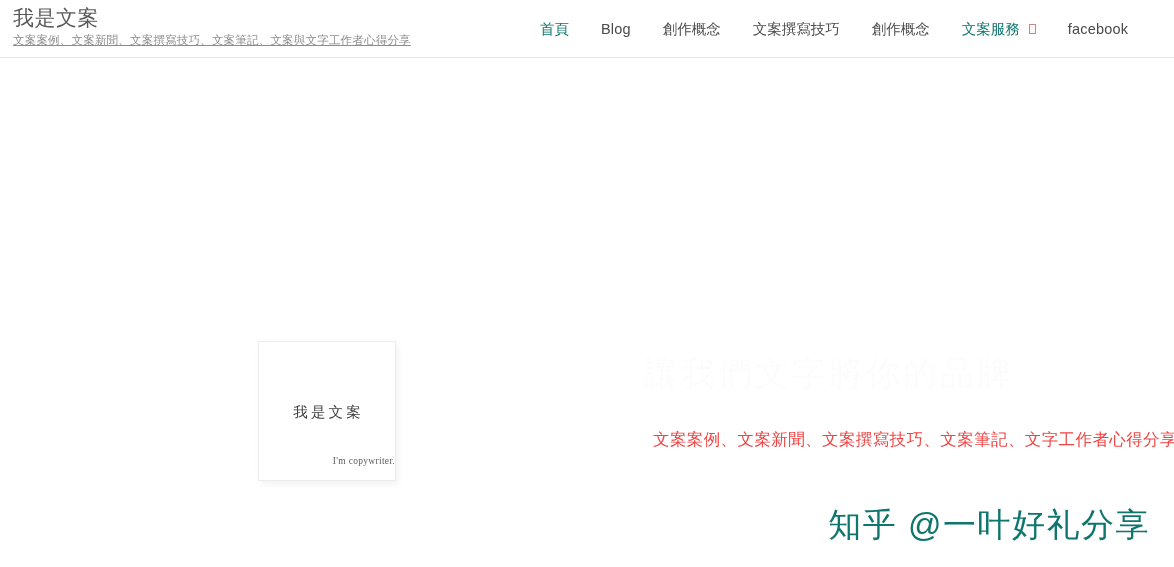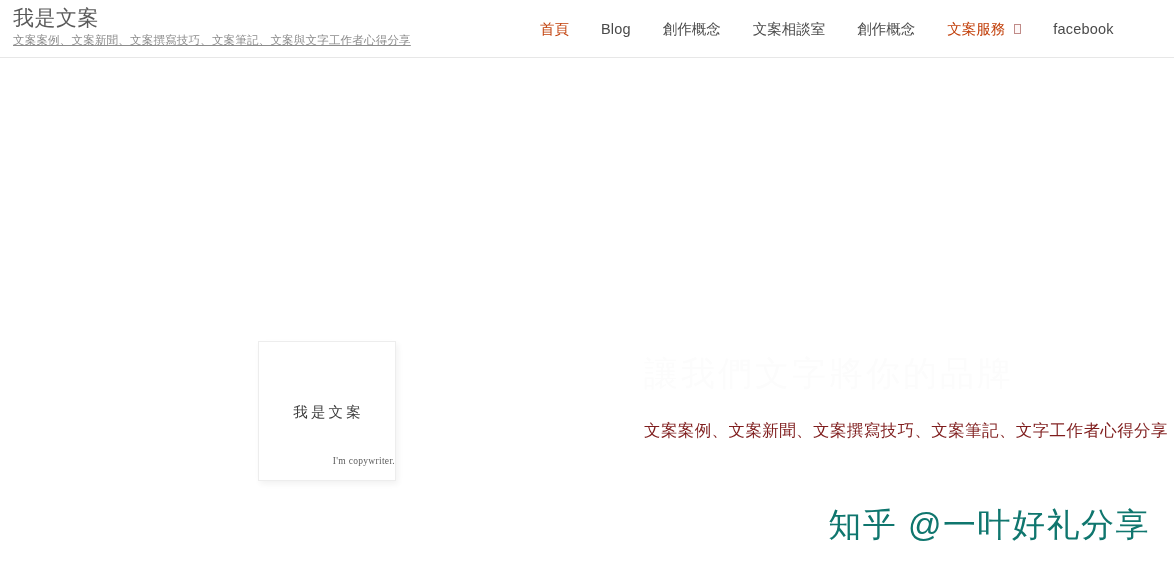--- a/index.html
+++ b/index.html
@@ -64,21 +64,21 @@
     text-decoration: none;
     white-space: nowrap;
     margin-right: 32px;
     cursor: pointer;
     display: inline-flex;
     align-items: center;
   }
   .nav-item:last-child { margin-right: 0; }
   .nav-item.is-active,
   .nav-item.is-accent {
-    color: #c2410c;
+    color: #0f766e;
     justify-content: center;
   }
   .nav-item.nav-blog,
   .nav-item.nav-facebook {
     letter-spacing: 0.2px;
   }
   .nav-tofu {
     display: inline-block;
     width: 7px;
     height: 10px;
@@ -146,24 +146,24 @@
     margin: 0;
   }
 
   .hero-subline {
     position: absolute;
     left: 644px;
     top: 360px;
     width: 510px;
     font-size: 16.5px;
     line-height: 24px;
-    color: #7f1d1d;
+    color: #ef4444;
     letter-spacing: 0.4px;
     white-space: nowrap;
-    margin: 0;
+    margin: 9px;
   }
 
   
   .watermark {
     position: absolute;
     right: 24px;
     bottom: 22px;
     font-size: 33px;
     line-height: 40px;
     color: #0f766e;
@@ -190,21 +190,21 @@
 
     <a class="nav-item nav-blog">
       <span>Blog</span>
     </a>
 
     <a class="nav-item nav-concept">
       <span>創作概念</span>
     </a>
 
     <a class="nav-item nav-skills">
-      <span>文案相談室</span>
+      <span>文案撰寫技巧</span>
     </a>
 
     <a class="nav-item nav-consult">
       <span>創作概念</span>
     </a>
 
     <a class="nav-item is-accent nav-service">
       <span>文案服務</span>
       <span class="nav-tofu"></span>
     </a>

